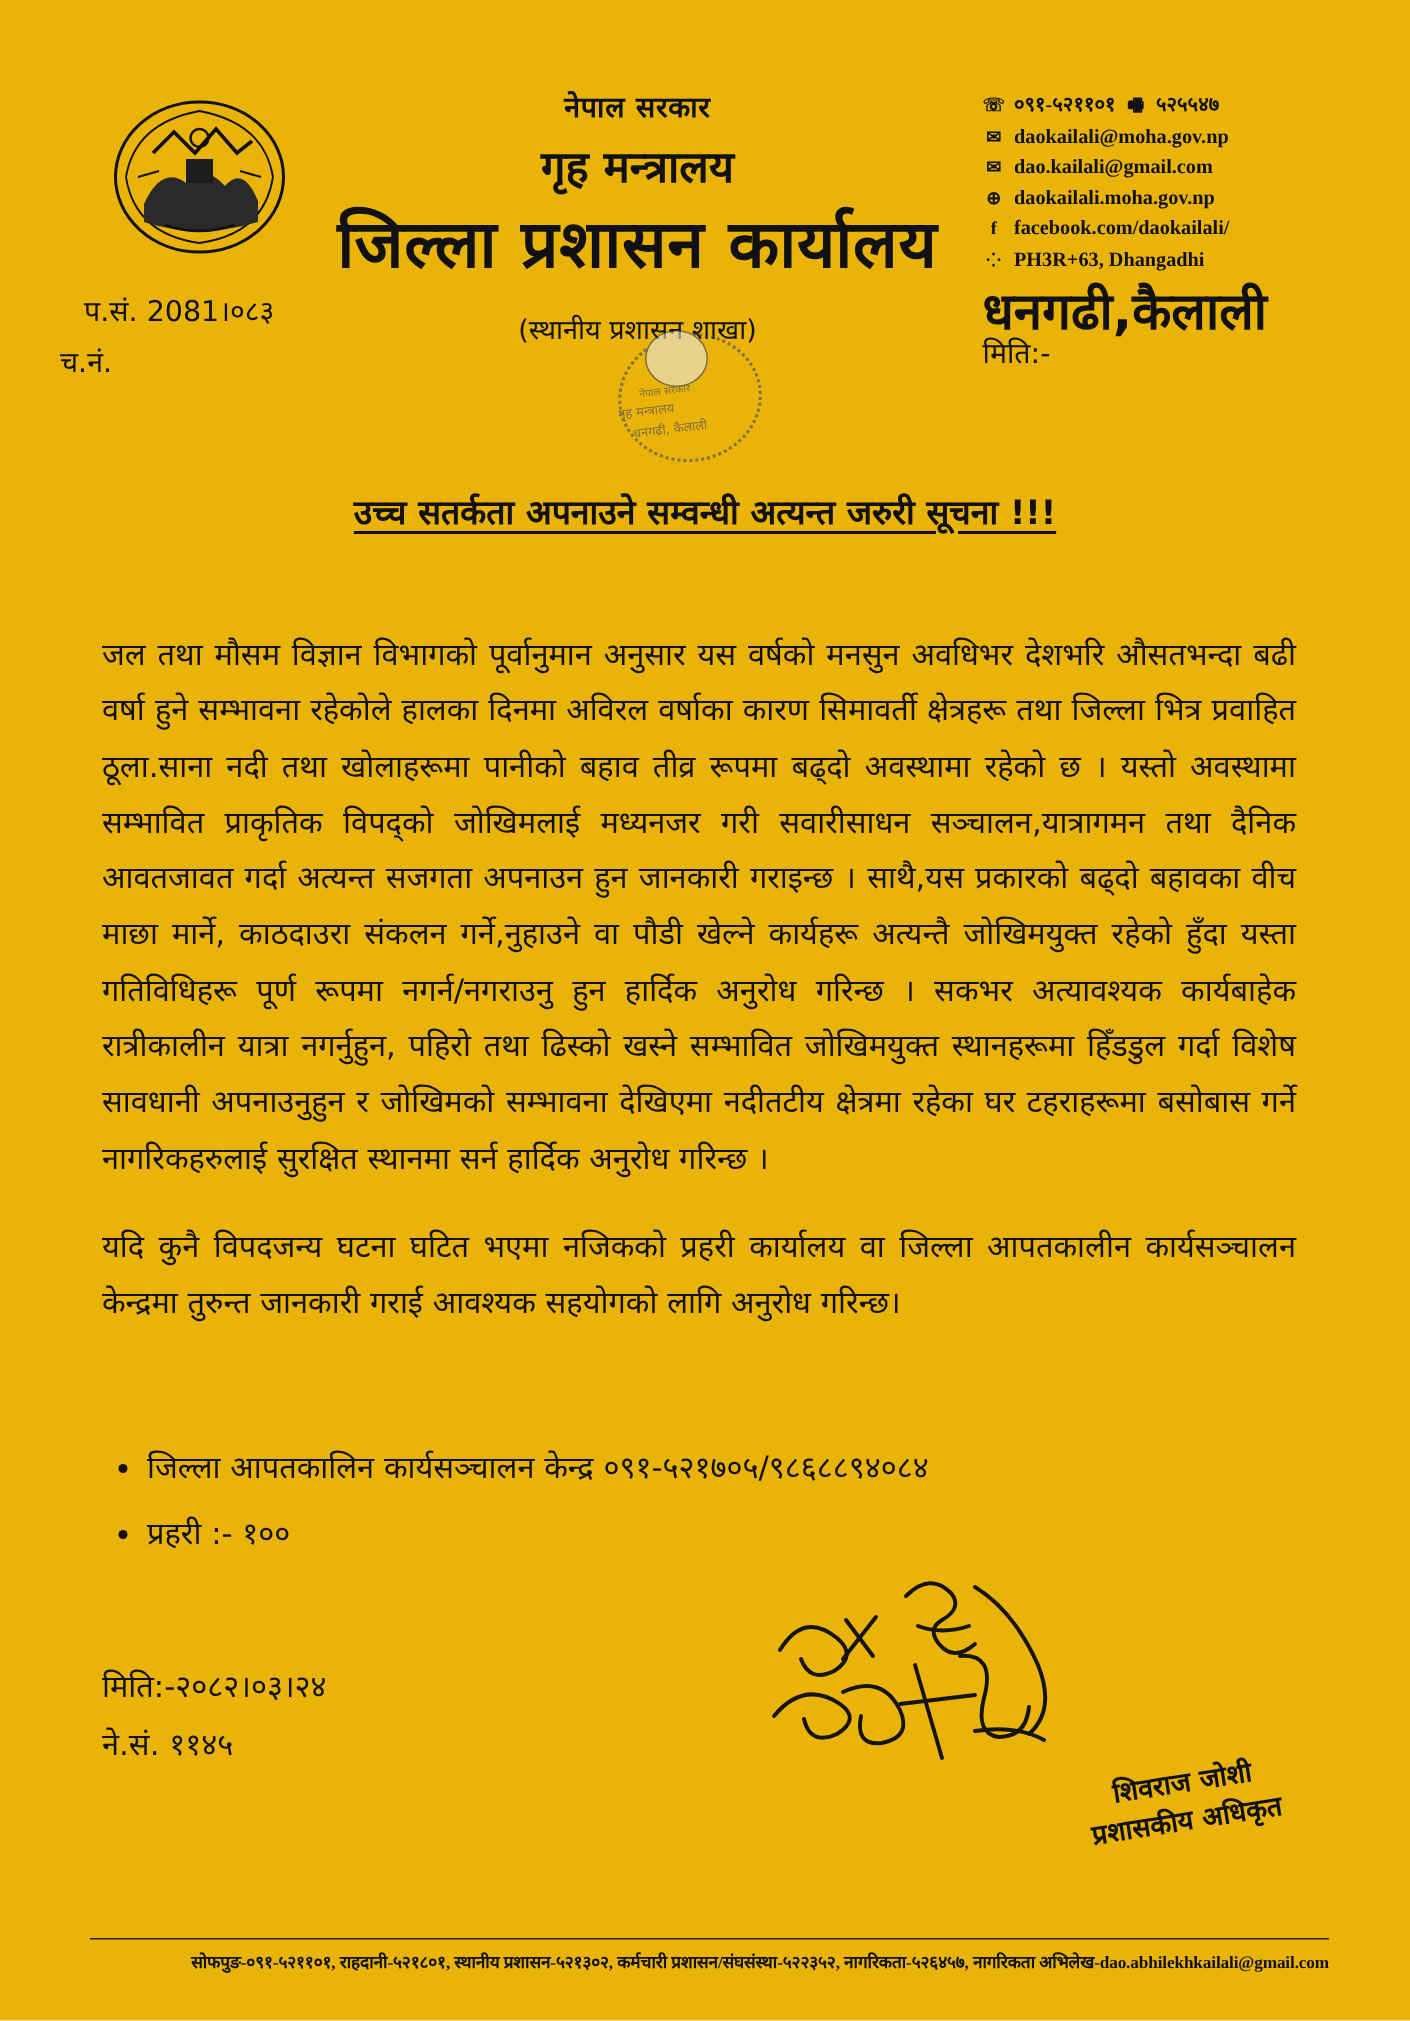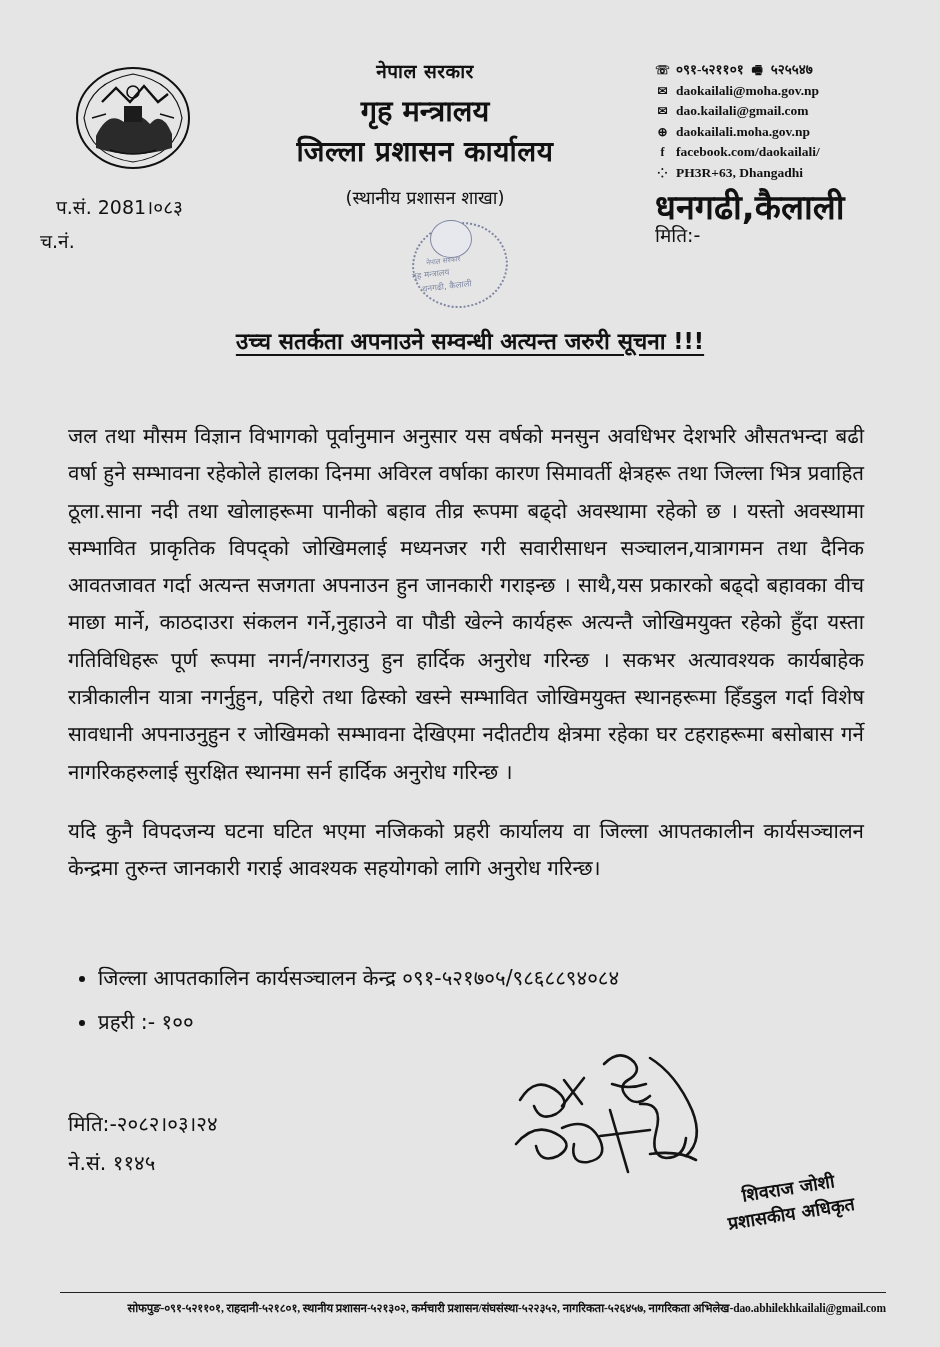--- a/index.html
+++ b/index.html
@@ -11,21 +11,21 @@
     width: 940px;
     height: 1347px;
     position: relative;
     font-family: "Liberation Serif", "DejaVu Serif", serif;
     color: #111111;
     overflow: hidden;
   }
   .page {
     position: absolute;
     inset: 0;
-    background: #e5e5e5;
+    background: #eab308;
   }
 
   
   .header {
     position: absolute;
     top: 52px;
     left: 0;
     width: 940px;
     height: 185px;
   }
@@ -51,21 +51,21 @@
     letter-spacing: 0.5px;
     font-family: "DejaVu Sans", sans-serif;
   }
   .gov-line2 {
     font-size: 29px;
     font-weight: 700;
     margin-top: 6px;
     font-family: "DejaVu Sans", sans-serif;
   }
   .gov-line3 {
-    font-size: 28px;
+    font-size: 44px;
     font-weight: 700;
     margin-top: 2px;
     letter-spacing: 0.5px;
     font-family: "DejaVu Sans", sans-serif;
   }
   .gov-line4 {
     font-size: 18px;
     margin-top: 16px;
     font-family: "DejaVu Sans", sans-serif;
   }

